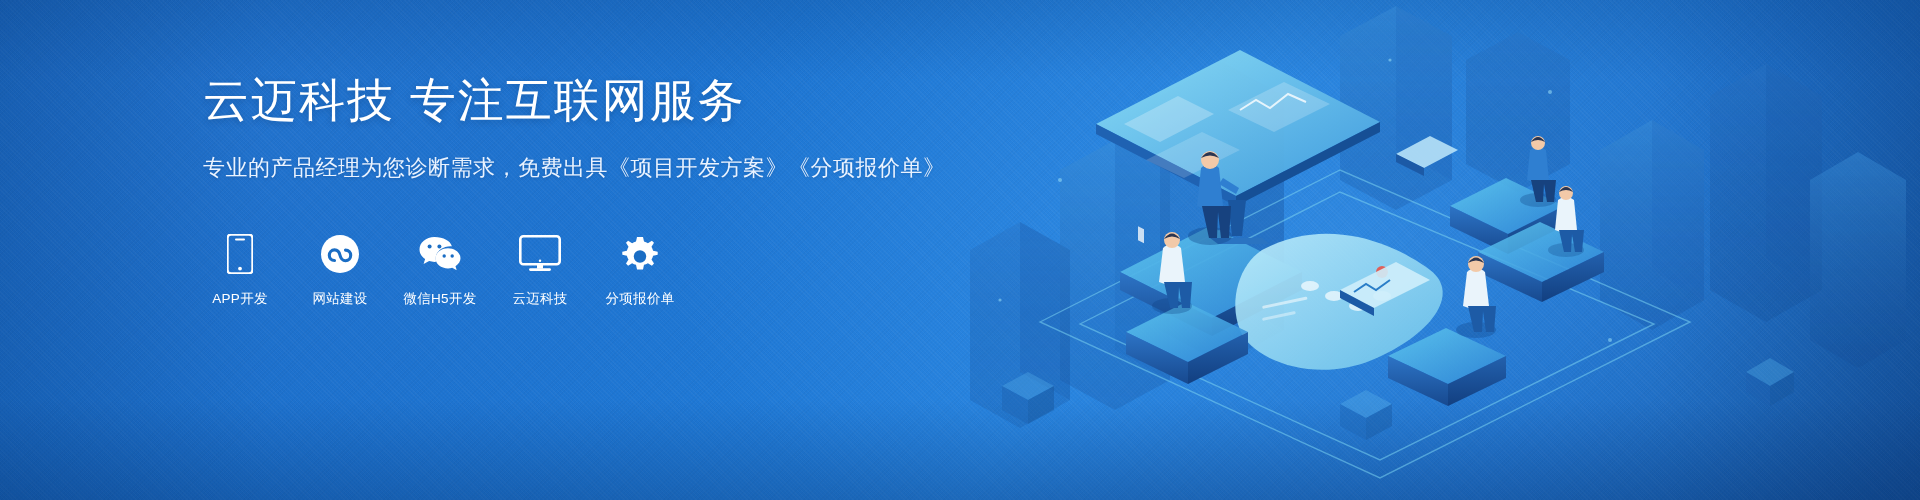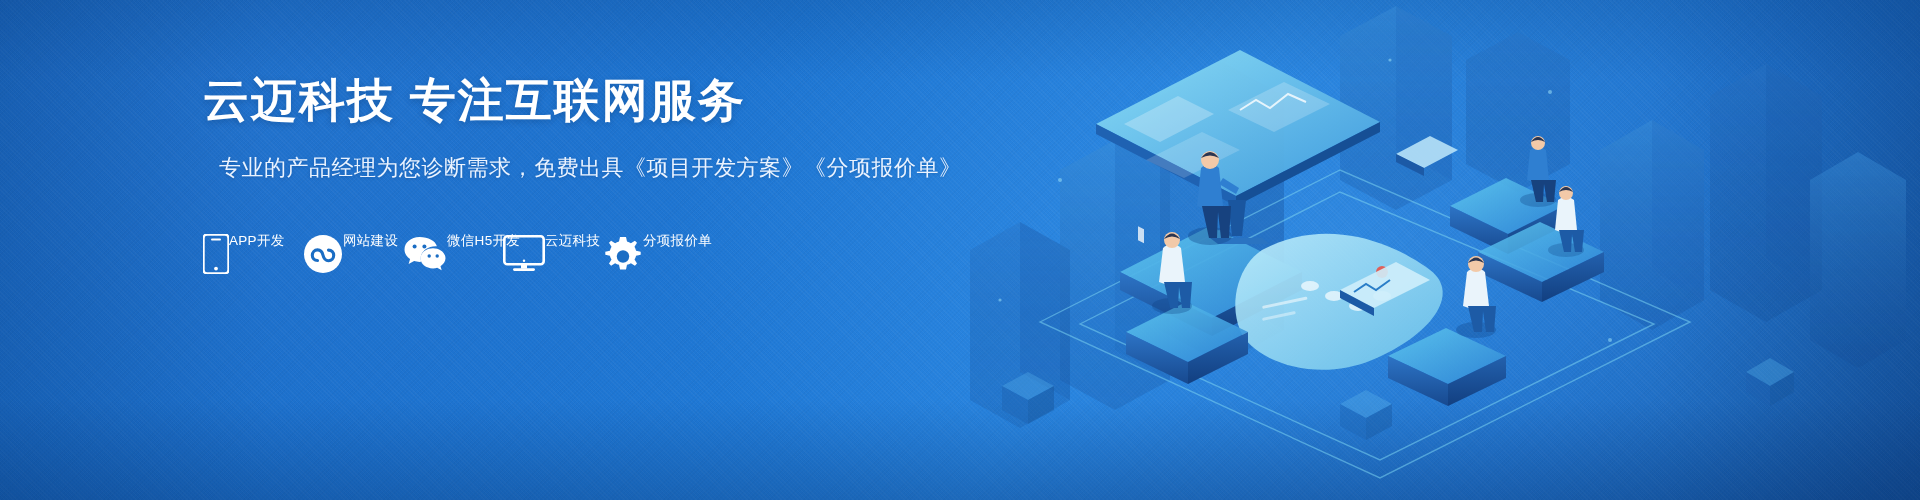--- a/index.html
+++ b/index.html
@@ -39,52 +39,51 @@
   
   #copy {
     position:absolute;
     left:203px; top:72px;
     width:760px;
     z-index:6;
   }
   #headline {
     font-size:46px;
     line-height:1.22;
-    font-weight:bold;
+    font-weight:normal;
     color:#ffffff;
     letter-spacing:2px;
     white-space:nowrap;
     text-shadow:0 2px 6px rgba(8,45,95,0.30);
   }
   .sub-line {
     font-size:22px;
     line-height:1.62;
     color:#eaf3ff;
     letter-spacing:0.5px;
     white-space:nowrap;
     font-weight:normal;
     text-shadow:0 1px 3px rgba(8,45,95,0.25);
-    margin-left:16px;
   }
   #sub-block { margin-top:22px; }
 
   
   #services {
     position:absolute;
     left:203px; top:232px;
     display:flex;
     align-items:flex-start;
     gap:26px;
     z-index:6;
   }
   .service {
     width:74px;
     display:flex;
-    flex-direction:row;
-    align-items:flex-start;
+    flex-direction:column;
+    align-items:center;
     cursor:pointer;
   }
   .service .ico {
     height:44px;
     display:flex;
     align-items:center;
     justify-content:center;
     margin-bottom:14px;
   }
   .service .ico svg { display:block; fill:#ffffff; }

